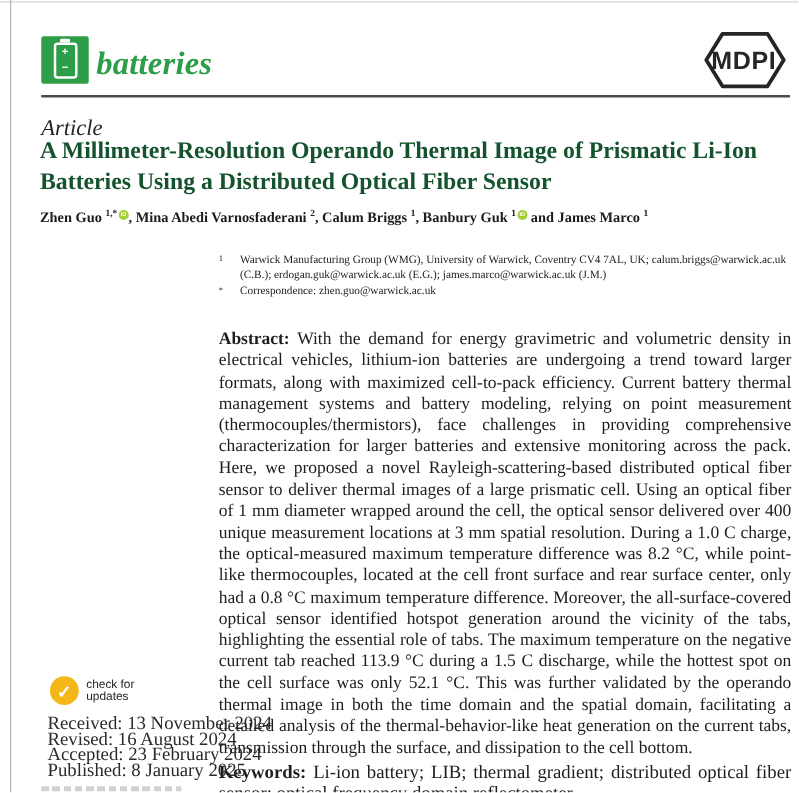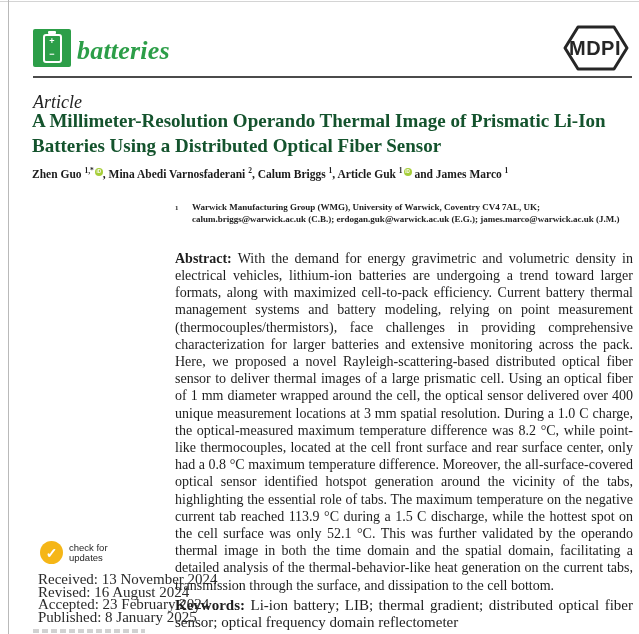--- a/index.html
+++ b/index.html
@@ -28,21 +28,21 @@
   .title{position:absolute;left:32px;top:108px;width:596px;font-weight:bold;font-size:19px;
          line-height:25px;color:#14532d;}
   .authors{position:absolute;left:32px;top:166px;width:596px;font-weight:bold;font-size:11.5px;color:#1b1b1b;}
   .authors sup{font-size:7.5px;}
   .orcid{display:inline-block;width:8px;height:8px;border-radius:50%;background:#a6ce39;color:#fff;
          font-family:"Liberation Sans",sans-serif;font-size:4.5px;line-height:8px;text-align:center;
          vertical-align:super;margin-left:1px;cursor:pointer;}
 
   
   .col{position:absolute;left:175px;top:201px;width:458px;}
-  .affil-row{display:flex;font-size:9px;line-height:12.4px;color:#222;font-weight:bold;}
+  .affil-row{display:flex;font-size:9px;line-height:12.4px;color:#222;}
   .affil-marker{width:17px;flex:0 0 17px;font-size:6.8px;padding-top:1px;}
   .affil-text{flex:1;text-align:left;}
   .abstract{margin-top:24px;font-size:14px;line-height:17.2px;text-align:justify;color:#1d1d1d;}
   .abstract b,.kw b{font-weight:bold;}
   .kw{margin-top:3px;font-size:15px;line-height:17.2px;text-align:justify;color:#1d1d1d;}
   .kw-rule{margin-top:14px;width:458px;height:1px;background:#8a8a8a;}
 
   
   .badge{position:absolute;left:40px;top:541px;display:flex;align-items:center;cursor:pointer;}
   .badge-circle{width:23px;height:23px;border-radius:50%;background:#f5b617;color:#fff;
@@ -71,26 +71,30 @@
   <div class="journal-name">batteries</div>
   <svg class="mdpi" viewBox="0 0 74 50">
     <polygon points="21,4 57,4 70,25 57,46 21,46 8,25" fill="none" stroke="#262626" stroke-width="3" stroke-linejoin="round"></polygon>
     <text x="38" y="32" text-anchor="middle">MDPI</text>
   </svg>
   <div class="header-rule"></div>
 
   <div class="article-type">Article</div>
   <div class="title">A Millimeter-Resolution Operando Thermal Image of Prismatic Li-Ion Batteries Using a Distributed Optical Fiber Sensor</div>
 
-  <div class="authors"><span>Zhen Guo</span> <sup>1,*</sup><span class="orcid">iD</span><span>, </span><span>Mina Abedi Varnosfaderani</span> <sup>2</sup><span>, </span><span>Calum Briggs</span> <sup>1</sup><span>, </span><span>Article Guk</span> <sup>1</sup><span class="orcid">iD</span><span> and </span><span>James Marco</span> <sup>1</sup></div>
+  <div class="authors"><span>Zhen Guo</span> <sup>1,*</sup><span class="orcid">iD</span><span>, </span><span>Mina Abedi Varnosfaderani</span> <sup>2</sup><span>, </span><span>Calum Briggs</span> <sup>1</sup><span>, </span><span>Banbury Guk</span> <sup>1</sup><span class="orcid">iD</span><span> and </span><span>James Marco</span> <sup>1</sup></div>
 
   <div class="col">
     <div class="affil-row">
       <div class="affil-marker">1</div>
       <div class="affil-text">Warwick Manufacturing Group (WMG), University of Warwick, Coventry CV4 7AL, UK; calum.briggs@warwick.ac.uk (C.B.); erdogan.guk@warwick.ac.uk (E.G.); james.marco@warwick.ac.uk (J.M.)</div>
+    </div>
+    <div class="affil-row">
+      <div class="affil-marker">*</div>
+      <div class="affil-text">Correspondence: zhen.guo@warwick.ac.uk</div>
     </div>
 
     <div class="abstract"><b>Abstract:</b> <span>With the demand for energy gravimetric and volumetric density in electrical vehicles, lithium-ion batteries are undergoing a trend toward larger formats, along with maximized cell-to-pack efficiency. Current battery thermal management systems and battery modeling, relying on point measurement (thermocouples/thermistors), face challenges in providing comprehensive characterization for larger batteries and extensive monitoring across the pack. Here, we proposed a novel Rayleigh-scattering-based distributed optical fiber sensor to deliver thermal images of a large prismatic cell. Using an optical fiber of 1 mm diameter wrapped around the cell, the optical sensor delivered over 400 unique measurement locations at 3 mm spatial resolution. During a 1.0 C charge, the optical-measured maximum temperature difference was 8.2 °C, while point-like thermocouples, located at the cell front surface and rear surface center, only had a 0.8 °C maximum temperature difference. Moreover, the all-surface-covered optical sensor identified hotspot generation around the vicinity of the tabs, highlighting the essential role of tabs. The maximum temperature on the negative current tab reached 113.9 °C during a 1.5 C discharge, while the hottest spot on the cell surface was only 52.1 °C. This was further validated by the operando thermal image in both the time domain and the spatial domain, facilitating a detailed analysis of the thermal-behavior-like heat generation on the current tabs, transmission through the surface, and dissipation to the cell bottom.</span></div>
 
     <div class="kw"><b>Keywords:</b> <span>Li-ion battery; LIB; thermal gradient; distributed optical fiber sensor; optical frequency domain reflectometer</span></div>
 
     <div class="kw-rule"></div>
   </div>
 
   <div class="badge">

